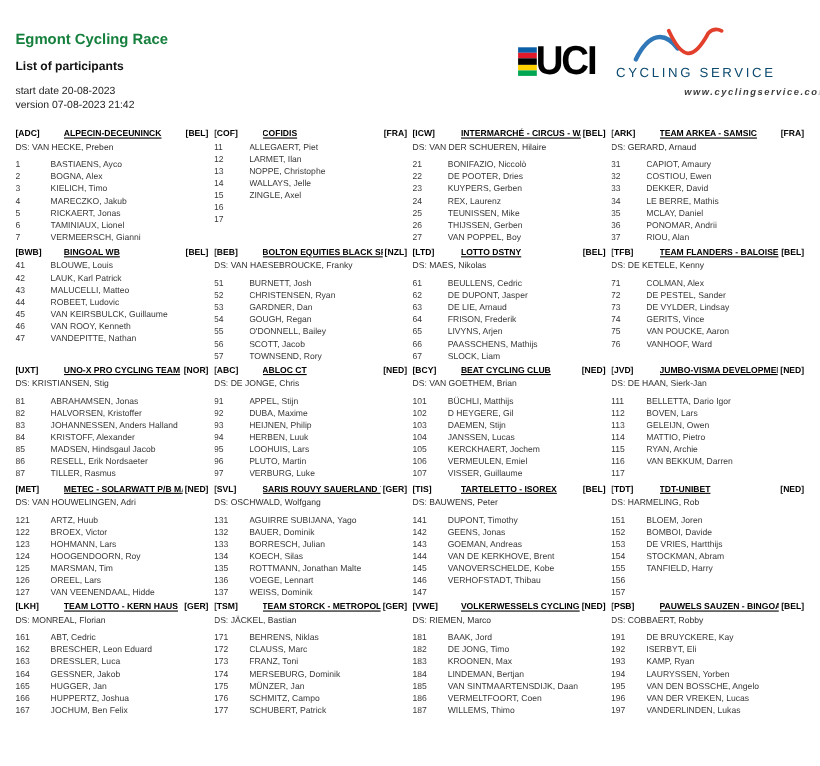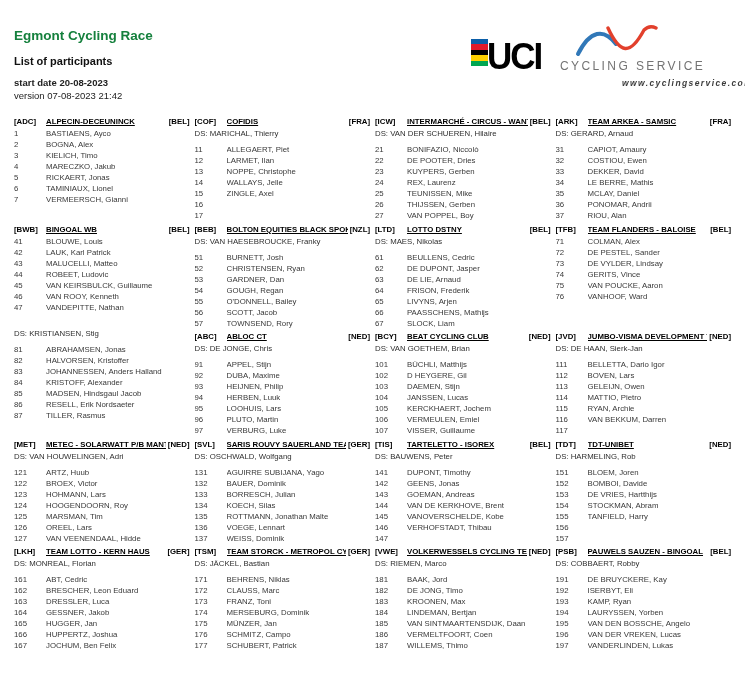--- a/index.html
+++ b/index.html
@@ -3,46 +3,46 @@
 <meta charset="utf-8">
 <style>
   html,body { margin:0; padding:0; background:#ffffff; }
   #page {
     position:relative; width:745px; height:696px; background:#ffffff;
     font-family:"Liberation Sans", sans-serif; overflow:hidden;
   }
   
   #doc-title   { position:absolute; left:14px; top:28px;  font-size:13.5px; font-weight:bold; color:#15803d; }
   #doc-subtitle{ position:absolute; left:14px; top:55px;  font-size:11px;   font-weight:bold; color:#111; }
-  #doc-start   { position:absolute; left:14px; top:77px;  font-size:9.5px;  color:#222;font-weight:bold; }
+  #doc-start   { position:absolute; left:14px; top:77px;  font-size:9.5px;  color:#222; }
   #doc-version { position:absolute; left:14px; top:90px;  font-size:9.5px;  color:#222; }
 
   
-  #uci-logo { position:absolute; left:471px; top:39px; display:flex; }
+  #uci-logo { position:absolute; left:471px; top:39px; display:flex; align-items:center; }
   #uci-stripes { display:flex; flex-direction:column; width:17px; margin-right:-1px; }
   #uci-stripes div { height:5.4px; width:100%; }
   #uci-text { font-size:35px; font-weight:bold; letter-spacing:-2px; color:#000;
               line-height:34px; transform:scaleY(1.05); }
 
   
   #cs-logo { position:absolute; left:560px; top:24px; width:173px; }
   #cs-swoosh { display:block; margin-left:14px; }
-  #cs-name { font-size:12px; letter-spacing:2.4px; color:#737373; white-space:nowrap; margin-top:1px; }
+  #cs-name { font-size:12px; letter-spacing:2.4px; color:#0c4a6e; white-space:nowrap; margin-top:1px; }
   #cs-url  { font-size:8.5px; font-style:italic; font-weight:bold; letter-spacing:1.4px;
              color:#3c3c3c; margin-top:5px; margin-left:30px; white-space:nowrap;padding-left:32px; }
 
   
   #teams-grid {
     position:absolute; left:14px; top:113px; width:717px;
     display:grid; grid-template-columns:repeat(4, 1fr); column-gap:5px;
   }
   .team { height:107.5px; overflow:hidden; }
   .team-header { display:flex; align-items:baseline; font-size:7.8px; font-weight:bold;
                  color:#000; line-height:12px; margin-top:3px; }
-  .team-code   { width:32px; flex-shrink:0; }
+  .team-code   { width:44px; flex-shrink:0; }
   .team-name   { flex:1 1 auto; white-space:nowrap; overflow:hidden;text-decoration:underline; }
   .team-country{ margin-left:2px; flex-shrink:0; }
   .team-ds     { font-size:7.8px; color:#2e2e2e; line-height:12px; margin-bottom:4px;
                  white-space:nowrap; overflow:hidden; }
   .rider       { display:flex; font-size:7.8px; color:#383838; line-height:11px; }
   .rider-num   { width:32px; flex-shrink:0; }
   .rider-name  { flex:1; white-space:nowrap; overflow:hidden; }
 </style>
 </head>
 <body>
@@ -74,20 +74,21 @@
     <div id="cs-url">www.cyclingservice.com</div>
   </div>
 
   <div id="teams-grid">
       <div class="team">
         <div class="team-header">
           <span class="team-code">[ADC]</span>
           <span class="team-name">ALPECIN-DECEUNINCK</span>
           <span class="team-country">[BEL]</span>
         </div>
+        <div class="team-ds">DS: VAN HECKE, Preben</div>
         <div class="rider">
           <span class="rider-num">1</span>
           <span class="rider-name">BASTIAENS, Ayco</span>
         </div>
         <div class="rider">
           <span class="rider-num">2</span>
           <span class="rider-name">BOGNA, Alex</span>
         </div>
         <div class="rider">
           <span class="rider-num">3</span>
@@ -109,21 +110,20 @@
           <span class="rider-num">7</span>
           <span class="rider-name">VERMEERSCH, Gianni</span>
         </div>
       </div>
       <div class="team">
         <div class="team-header">
           <span class="team-code">[COF]</span>
           <span class="team-name">COFIDIS</span>
           <span class="team-country">[FRA]</span>
         </div>
-        <div class="team-ds">DS: MARICHAL, Thierry</div>
         <div class="rider">
           <span class="rider-num">11</span>
           <span class="rider-name">ALLEGAERT, Piet</span>
         </div>
         <div class="rider">
           <span class="rider-num">12</span>
           <span class="rider-name">LARMET, Ilan</span>
         </div>
         <div class="rider">
           <span class="rider-num">13</span>
@@ -324,20 +324,21 @@
           <span class="rider-num">67</span>
           <span class="rider-name">SLOCK, Liam</span>
         </div>
       </div>
       <div class="team">
         <div class="team-header">
           <span class="team-code">[TFB]</span>
           <span class="team-name">TEAM FLANDERS - BALOISE</span>
           <span class="team-country">[BEL]</span>
         </div>
+        <div class="team-ds">DS: DE KETELE, Kenny</div>
         <div class="rider">
           <span class="rider-num">71</span>
           <span class="rider-name">COLMAN, Alex</span>
         </div>
         <div class="rider">
           <span class="rider-num">72</span>
           <span class="rider-name">DE PESTEL, Sander</span>
         </div>
         <div class="rider">
           <span class="rider-num">73</span>
@@ -350,20 +351,25 @@
         <div class="rider">
           <span class="rider-num">75</span>
           <span class="rider-name">VAN POUCKE, Aaron</span>
         </div>
         <div class="rider">
           <span class="rider-num">76</span>
           <span class="rider-name">VANHOOF, Ward</span>
         </div>
       </div>
       <div class="team">
+        <div class="team-header">
+          <span class="team-code">[UXT]</span>
+          <span class="team-name">UNO-X PRO CYCLING TEAM</span>
+          <span class="team-country">[NOR]</span>
+        </div>
         <div class="team-ds">DS: KRISTIANSEN, Stig</div>
         <div class="rider">
           <span class="rider-num">81</span>
           <span class="rider-name">ABRAHAMSEN, Jonas</span>
         </div>
         <div class="rider">
           <span class="rider-num">82</span>
           <span class="rider-name">HALVORSEN, Kristoffer</span>
         </div>
         <div class="rider">

